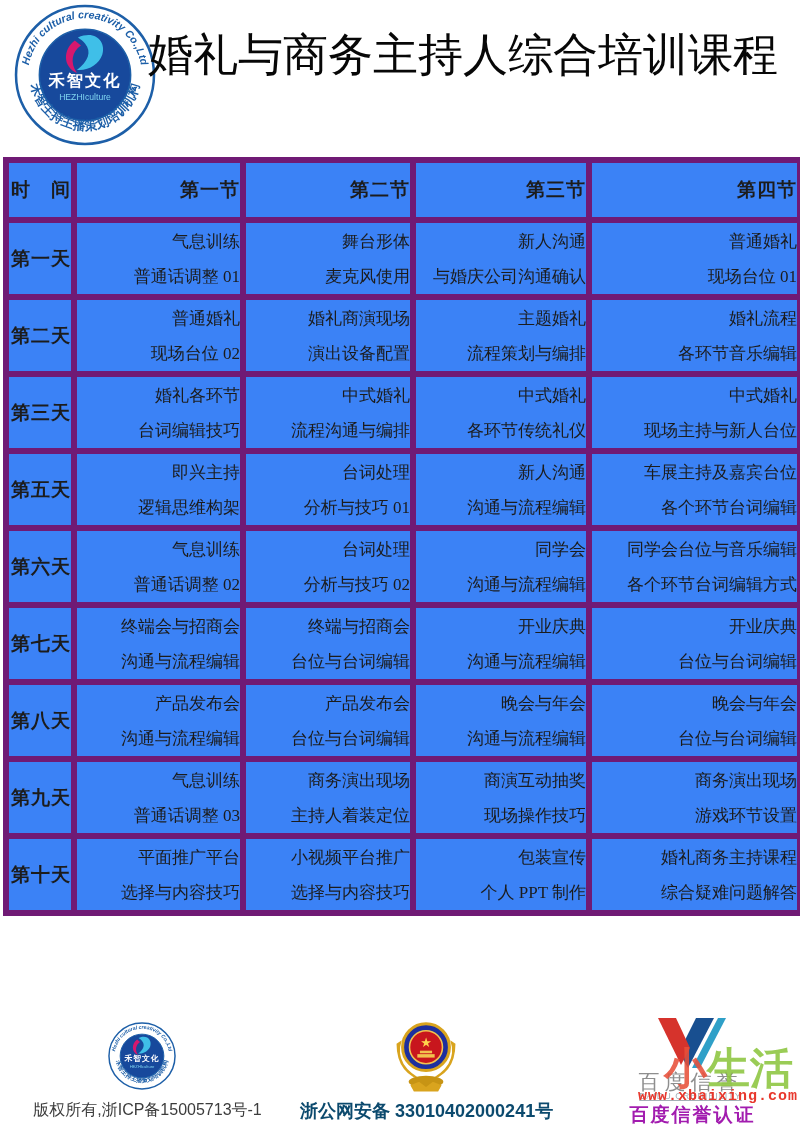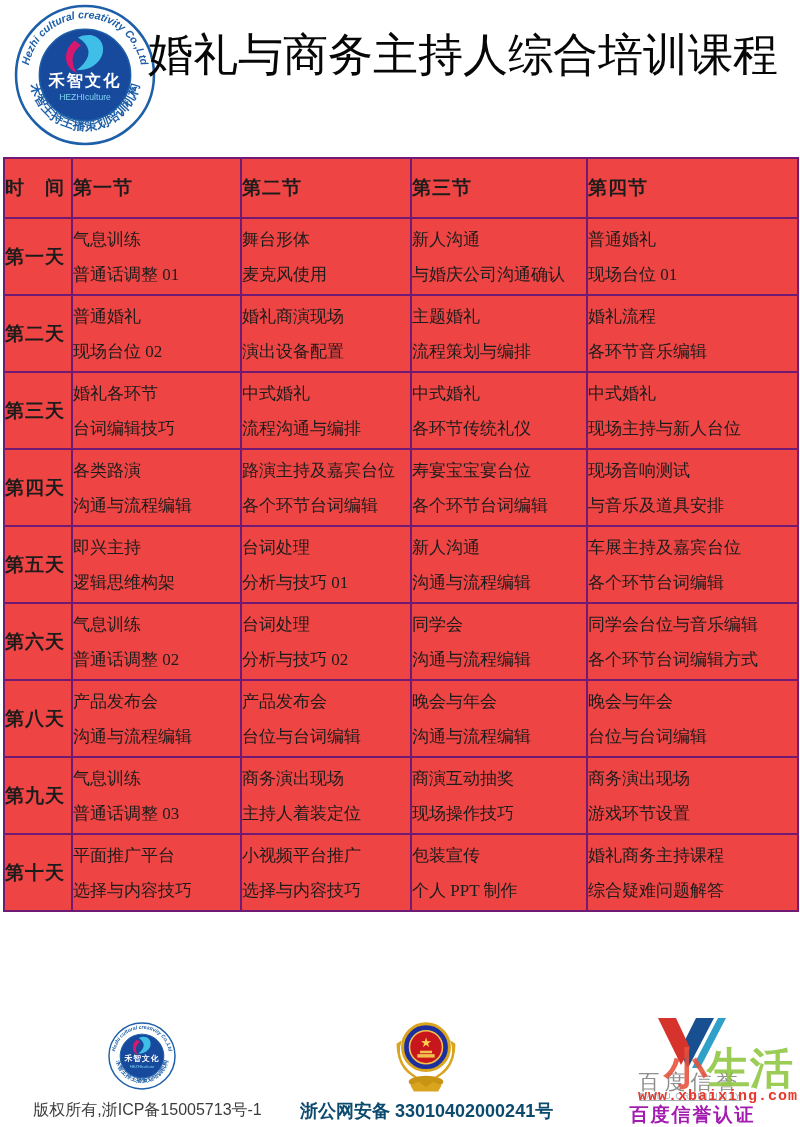--- a/index.html
+++ b/index.html
@@ -17,22 +17,22 @@
     font-size:45px; font-weight:normal; color:#070707; text-align:center;
     letter-spacing:0px; line-height:70px; white-space:nowrap;
   }
   
   table.sched {
     position:absolute; left:3px; top:157px; width:794px;
     border-collapse:collapse; table-layout:fixed;
     font-family:"Liberation Serif","DejaVu Serif",serif;
   }
   table.sched th, table.sched td {
-    border:2px solid #701a75; text-align:left; vertical-align:middle;
-    color:#1c1c1c; background:#ef4444;
+    border:6px solid #701a75; text-align:right; vertical-align:middle;
+    color:#1c1c1c; background:#3b82f6;
   }
   table.sched tr.hdr th { height:60px; font-size:19px; font-weight:bold; letter-spacing:1px; }
   table.sched tr.day-row { height:77px; }
   table.sched th.day { font-size:19px; font-weight:bold; letter-spacing:1px;margin-left:32px; }
   table.sched td.cell { font-size:17px; line-height:35px; white-space:pre-line; }
   
   .footer-logo { position:absolute; left:108px; top:1022px; width:68px; height:68px; }
   .footer-logo svg { width:100%; height:100%; display:block; }
   .copyright {
     position:absolute; left:25px; top:1100px; width:245px; text-align:center;
@@ -142,51 +142,51 @@
       <td class="cell">婚礼各环节
 台词编辑技巧</td>
       <td class="cell">中式婚礼
 流程沟通与编排</td>
       <td class="cell">中式婚礼
 各环节传统礼仪</td>
       <td class="cell">中式婚礼
 现场主持与新人台位</td>
     </tr>
     <tr class="day-row">
-      <th class="day">第四天</th>
-      <td class="cell">各类路演
-沟通与流程编辑</td>
-      <td class="cell">路演主持及嘉宾台位
-各个环节台词编辑</td>
-      <td class="cell">寿宴宝宝宴台位
-各个环节台词编辑</td>
-      <td class="cell">现场音响测试
-与音乐及道具安排</td>
-    </tr>
-    <tr class="day-row">
       <th class="day">第五天</th>
       <td class="cell">即兴主持
 逻辑思维构架</td>
       <td class="cell">台词处理
 分析与技巧 01</td>
       <td class="cell">新人沟通
 沟通与流程编辑</td>
       <td class="cell">车展主持及嘉宾台位
 各个环节台词编辑</td>
     </tr>
     <tr class="day-row">
       <th class="day">第六天</th>
       <td class="cell">气息训练
 普通话调整 02</td>
       <td class="cell">台词处理
 分析与技巧 02</td>
       <td class="cell">同学会
 沟通与流程编辑</td>
       <td class="cell">同学会台位与音乐编辑
 各个环节台词编辑方式</td>
+    </tr>
+    <tr class="day-row">
+      <th class="day">第七天</th>
+      <td class="cell">终端会与招商会
+沟通与流程编辑</td>
+      <td class="cell">终端与招商会
+台位与台词编辑</td>
+      <td class="cell">开业庆典
+沟通与流程编辑</td>
+      <td class="cell">开业庆典
+台位与台词编辑</td>
     </tr>
     <tr class="day-row">
       <th class="day">第八天</th>
       <td class="cell">产品发布会
 沟通与流程编辑</td>
       <td class="cell">产品发布会
 台位与台词编辑</td>
       <td class="cell">晚会与年会
 沟通与流程编辑</td>
       <td class="cell">晚会与年会

